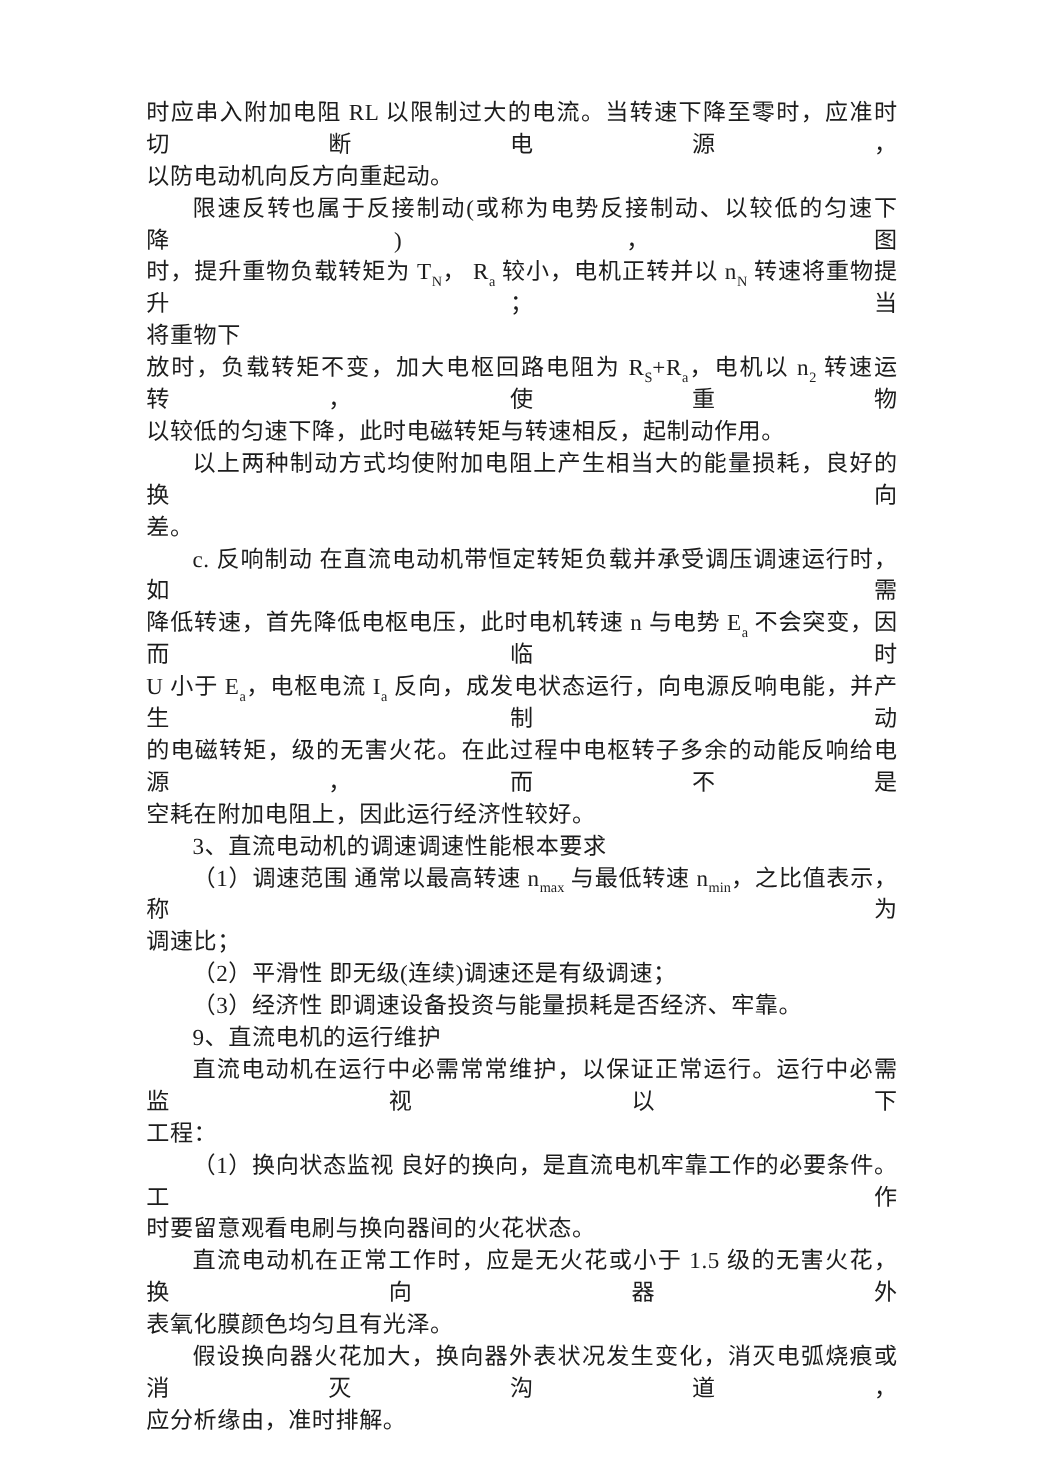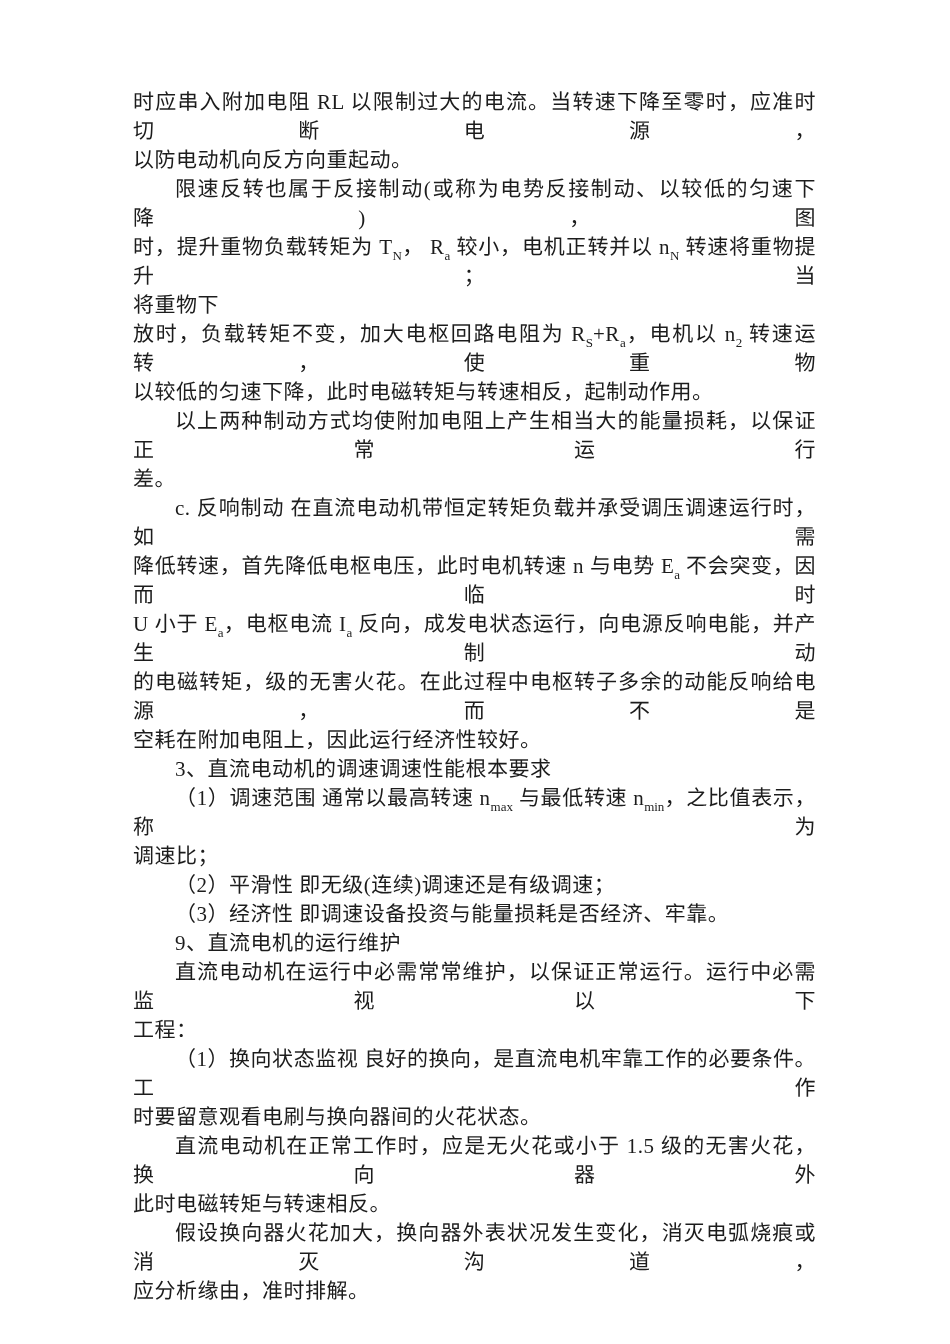--- a/index.html
+++ b/index.html
@@ -52,35 +52,35 @@
 
 <div class="page">
   <div class="text-block" style="color: rgb(28, 28, 28);">
       <p class="line full">时应串入附加电阻 RL 以限制过大的电流。当转速下降至零时，应准时切断电源，</p>
       <p class="line">以防电动机向反方向重起动。</p>
       <p class="line indent full">限速反转也属于反接制动(或称为电势反接制动、以较低的匀速下降)，图</p>
       <p class="line full">时，提升重物负载转矩为 T<sub class="ss">N</sub>， R<sub class="ss">a</sub> 较小，电机正转并以 n<sub class="ss">N</sub> 转速将重物提升；当</p>
       <p class="line">将重物下</p>
       <p class="line full">放时，负载转矩不变，加大电枢回路电阻为 R<sub class="ss">S</sub>+R<sub class="ss">a</sub>，电机以 n<sub class="ss">2</sub> 转速运转，使重物</p>
       <p class="line">以较低的匀速下降，此时电磁转矩与转速相反，起制动作用。</p>
-      <p class="line indent full">以上两种制动方式均使附加电阻上产生相当大的能量损耗，以保证正常运行</p>
+      <p class="line indent full">以上两种制动方式均使附加电阻上产生相当大的能量损耗，良好的换向</p>
       <p class="line">差。</p>
       <p class="line indent full">c. 反响制动 在直流电动机带恒定转矩负载并承受调压调速运行时，如需</p>
       <p class="line full">降低转速，首先降低电枢电压，此时电机转速 n 与电势 E<sub class="ss">a</sub> 不会突变，因而临时</p>
       <p class="line full">U 小于 E<sub class="ss">a</sub>，电枢电流 I<sub class="ss">a</sub> 反向，成发电状态运行，向电源反响电能，并产生制动</p>
       <p class="line full">的电磁转矩，级的无害火花。在此过程中电枢转子多余的动能反响给电源，而不是</p>
       <p class="line">空耗在附加电阻上，因此运行经济性较好。</p>
       <p class="line indent">3、直流电动机的调速调速性能根本要求</p>
       <p class="line indent full">（1）调速范围 通常以最高转速 n<sub class="ss">max</sub> 与最低转速 n<sub class="ss">min</sub>，之比值表示，称为</p>
       <p class="line">调速比；</p>
       <p class="line indent">（2）平滑性 即无级(连续)调速还是有级调速；</p>
       <p class="line indent">（3）经济性 即调速设备投资与能量损耗是否经济、牢靠。</p>
       <p class="line indent">9、直流电机的运行维护</p>
       <p class="line indent full">直流电动机在运行中必需常常维护，以保证正常运行。运行中必需监视以下</p>
       <p class="line">工程：</p>
       <p class="line indent full">（1）换向状态监视 良好的换向，是直流电机牢靠工作的必要条件。工作</p>
       <p class="line">时要留意观看电刷与换向器间的火花状态。</p>
       <p class="line indent full">直流电动机在正常工作时，应是无火花或小于 1.5 级的无害火花，换向器外</p>
-      <p class="line">此时电磁转矩与转速相反。</p>
+      <p class="line">表氧化膜颜色均匀且有光泽。</p>
       <p class="line indent full">假设换向器火花加大，换向器外表状况发生变化，消灭电弧烧痕或消灭沟道，</p>
       <p class="line">应分析缘由，准时排解。</p>
     </div>
 </div>
 
 </body></html>

